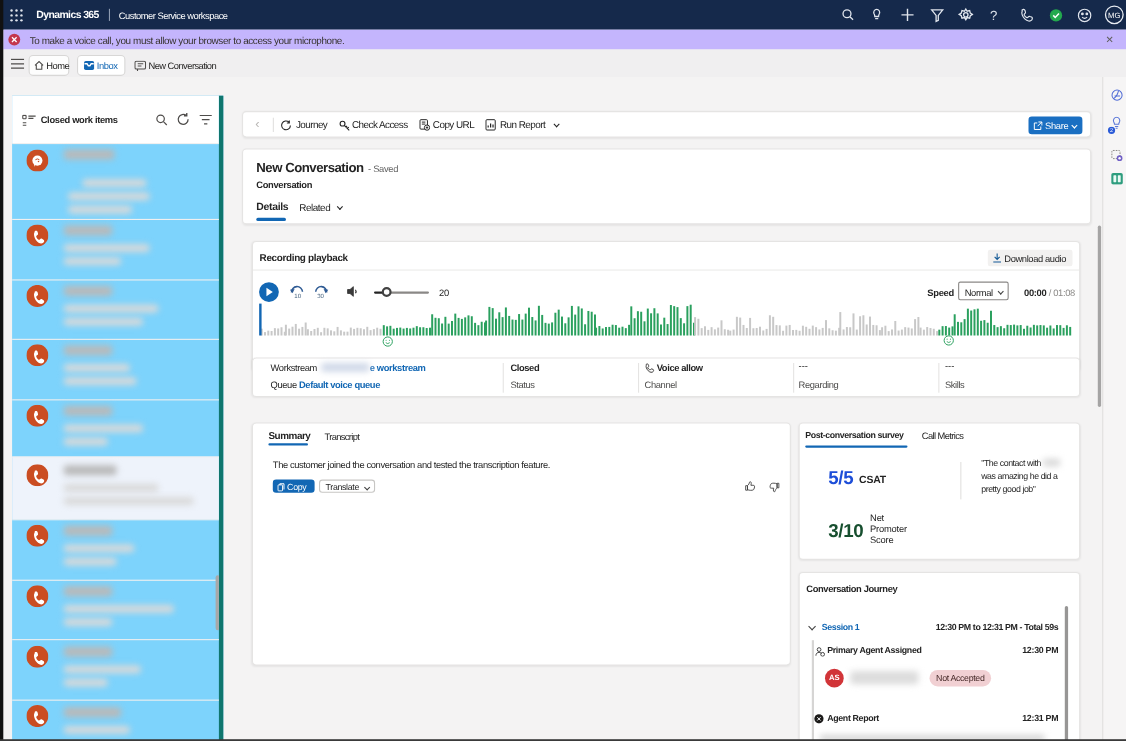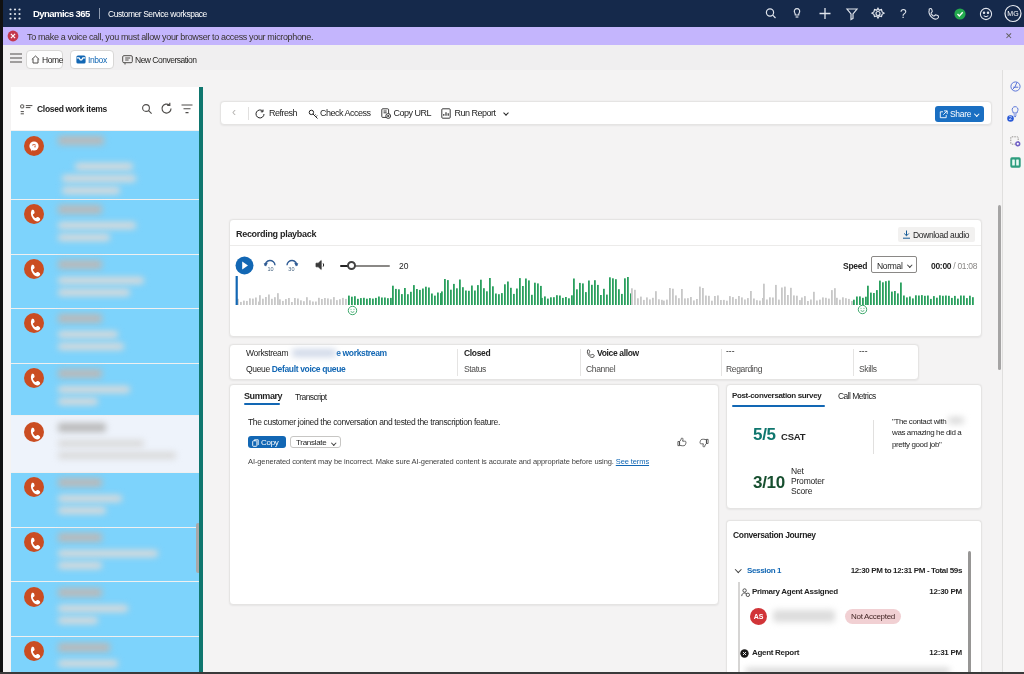--- a/index.html
+++ b/index.html
@@ -31,21 +31,21 @@
 
 #main { position:absolute; left:204px; top:70px; width:801px; height:604px; background:#f4f3f3; font-size:9px; color:#242424; }
 .card { position:absolute; background:#fff; border:1px solid #e5e4e3; border-radius:4px; box-shadow:0 0.6px 1.8px rgba(0,0,0,.06); }
 #robar { position:absolute; left:4px; top:8px; width:794px; height:18px; background:#ececeb; border-radius:2px; }
 #robar span { position:absolute; left:29px; top:4.5px; font-size:8.5px; color:#242424; letter-spacing:-0.4px; }
 #toolbar { left:16px; top:31px; width:772px; height:24px; }
 .tbtn { position:absolute; top:6px; font-size:9px; color:#242424; letter-spacing:-0.5px; }
 #sharebtn { position:absolute; left:714px; top:4px; width:49px; height:16px; background:#1a6fc2; border-radius:3px; color:#fff; font-size:8.5px; }
 #titlecard { left:16px; top:65px; width:772px; height:69px; }
 #reccard { left:25px; top:149px; width:753px; height:118px; }
-#wscard { left:25px; top:274px; width:690px; height:36px; }
+#wscard { left:25px; top:255px; width:753px; height:36px; }
 #sumcard { left:25px; top:314px; width:490px; height:221px; }
 #survcard { left:522px; top:314px; width:256px; height:125px; }
 #jrncard { left:522px; top:450px; width:256px; height:200px; border-bottom:none; border-bottom-left-radius:0; border-bottom-right-radius:0; }
 #mainscroll { position:absolute; left:794px; top:135px; width:3px; height:165px; background:#a5a4a4; border-radius:2px; }
 
 #rail { position:absolute; left:1002px; top:70px; width:22px; height:604px; background:#f6f5f5; border-left:1px solid #e0dfde; }
 
 .chev { display:inline-block; width:5px; height:5px; border-right:1.2px solid currentColor; border-bottom:1.2px solid currentColor; transform:rotate(45deg); }
 #lborder { position:absolute; left:0; top:0; width:3px; height:674px; background:#111; }
 #bborder { position:absolute; left:0; top:672px; width:1024px; height:2px; background:#3a3a3a; }
@@ -268,21 +268,21 @@
 </div>
 
 <div id="main">
 
 <div class="card" id="toolbar">
   <span class="tbtn" style="left:11px;color:#b8b6b4;font-size:12px;top:3px">‹</span>
   <div style="position:absolute;left:27px;top:5px;width:1px;height:13px;background:#e1e0df"></div>
   <svg style="position:absolute;left:34px;top:7px" width="10" height="10" viewBox="0 0 10 10">
         <path d="M 9 5 a 4 4 0 1 1 -1.3 -3 M 8 0.6 l 0 2.2 l -2.2 0" fill="none" stroke="#242424" stroke-width="1"></path>
       </svg>
-  <span class="tbtn" style="left:48px">Refresh</span>
+  <span class="tbtn" style="left:48px">Journey</span>
   <svg style="position:absolute;left:87px;top:7px" width="11" height="10" viewBox="0 0 11 10">
         <g fill="none" stroke="#242424" stroke-width="1">
           <circle cx="3.4" cy="3.4" r="2.2"></circle>
           <path d="M 5 5 L 9.5 9.5 M 7.8 7.8 l 1.3 -1.3 M 6.5 6.5 l 1 -1"></path>
         </g>
       </svg>
   <span class="tbtn" style="left:99px">Check Access</span>
   <svg style="position:absolute;left:160px;top:6px" width="10" height="11" viewBox="0 0 10 11">
         <g fill="none" stroke="#242424" stroke-width="0.9">
           <rect x="0.8" y="0.8" width="6.8" height="8.6" rx="0.9"></rect>
@@ -305,20 +305,28 @@
           <g fill="none" stroke="#fff" stroke-width="0.9">
             <path d="M 4 1.8 h -2.7 v 5.9 h 5.9 v -2.7"></path>
             <path d="M 5 0.9 h 3.2 v 3.2 M 8.1 0.9 L 4.3 4.7"></path>
           </g>
         </svg>
     <span style="position:absolute;left:15px;top:2.5px;letter-spacing:-0.3px">Share</span>
     <span class="chev" style="position:absolute;left:40px;top:5.5px;width:3.5px;height:3.5px"></span>
   </div>
 </div>
 
+<div class="card" id="titlecard">
+  <div style="position:absolute;left:12px;top:9px"><span style="font-size:12px;font-weight:bold;color:#242424;letter-spacing:-0.45px">New Conversation</span><span style="font-size:8.5px;color:#616161;letter-spacing:-0.3px"> &nbsp;- Saved</span></div>
+  <div style="position:absolute;left:12px;top:27px;font-size:8.5px;font-weight:bold;color:#242424;letter-spacing:-0.3px">Conversation</div>
+  <div style="position:absolute;left:12px;top:47px;font-size:9.5px;font-weight:bold;color:#242424;letter-spacing:-0.3px">Details</div>
+  <div style="position:absolute;left:12px;top:62px;width:27px;height:2.5px;background:#1267b4;border-radius:2px"></div>
+  <div style="position:absolute;left:51px;top:48px;font-size:9px;color:#242424;letter-spacing:-0.4px">Related</div>
+  <span class="chev" style="position:absolute;left:86px;top:50px;color:#242424;width:4px;height:4px"></span>
+</div>
 
 <div class="card" id="reccard">
   <div style="position:absolute;left:6px;top:9px;font-size:9px;font-weight:bold;color:#242424;letter-spacing:-0.3px">Recording playback</div>
   <div style="position:absolute;left:0;top:25px;width:751px;height:1px;background:#ecebea"></div>
   <div style="position:absolute;left:668px;top:7px;width:77px;height:15px;background:#f2f1f0;border-radius:2px;white-space:nowrap">
     <svg style="position:absolute;left:4px;top:3px" width="9" height="9" viewBox="0 0 9 9">
           <g stroke="#135995" fill="none" stroke-width="1">
             <path d="M 4.5 0.5 v 5 M 2.2 3.5 l 2.3 2.3 l 2.3 -2.3 M 1 8.2 h 7"></path>
           </g>
         </svg>
@@ -658,28 +666,27 @@
   <div style="position:absolute;left:60px;top:51px;width:51px;height:12px;border:1px solid #c7c6c4;border-radius:3px;background:#fff">
     <span style="position:absolute;left:5px;top:1px;font-size:8px;color:#242424;letter-spacing:-0.3px">Translate</span>
     <span class="chev" style="position:absolute;left:41px;top:3.5px;width:3.5px;height:3.5px;color:#424242"></span>
   </div>
   <svg style="position:absolute;left:447px;top:52px" width="10" height="10" viewBox="0 0 11 11">
         <path d="M 1 5 h 1.8 v 4.5 H 1 z M 2.8 9 c 2 0.8 4.6 0.8 5.8 0.2 c 0.8 -0.5 1.5 -3.2 1.2 -4 c -0.2 -0.5 -0.8 -0.6 -1.6 -0.6 h -2 c 0.4 -1.2 0.5 -2.4 0.1 -3.1 c -0.4 -0.7 -1.3 -0.6 -1.5 0.1 c -0.2 0.9 -0.8 2.6 -2 3.4 z" fill="none" stroke="#424242" stroke-width="0.9"></path>
       </svg>
   <svg style="position:absolute;left:469px;top:53px;transform:rotate(180deg)" width="10" height="10" viewBox="0 0 11 11">
         <path d="M 1 5 h 1.8 v 4.5 H 1 z M 2.8 9 c 2 0.8 4.6 0.8 5.8 0.2 c 0.8 -0.5 1.5 -3.2 1.2 -4 c -0.2 -0.5 -0.8 -0.6 -1.6 -0.6 h -2 c 0.4 -1.2 0.5 -2.4 0.1 -3.1 c -0.4 -0.7 -1.3 -0.6 -1.5 0.1 c -0.2 0.9 -0.8 2.6 -2 3.4 z" fill="none" stroke="#424242" stroke-width="0.9"></path>
       </svg>
-  <div style="position:absolute;left:18px;top:72px;font-size:7.5px;color:#424242;letter-spacing:-0.1px;white-space:nowrap">AI-generated content may be incorrect. Make sure AI-generated content is accurate and appropriate before using. <span style="color:#1267b4;text-decoration:underline">See terms</span></div>
 </div>
 
 <div class="card" id="survcard">
   <div style="position:absolute;left:5px;top:6px;font-size:8px;font-weight:bold;color:#242424;letter-spacing:-0.35px">Post-conversation survey</div>
   <div style="position:absolute;left:5px;top:19.5px;width:93px;height:2.5px;background:#1267b4;border-radius:2px"></div>
   <div style="position:absolute;left:111px;top:6px;font-size:8.5px;color:#242424;letter-spacing:-0.55px">Call Metrics</div>
-  <div style="position:absolute;left:26px;top:40px;font-size:17px;font-weight:bold;color:#0f766e;letter-spacing:-0.3px">5/5</div>
+  <div style="position:absolute;left:26px;top:40px;font-size:17px;font-weight:bold;color:#1d4ed8;letter-spacing:-0.3px">5/5</div>
   <div style="position:absolute;left:54px;top:46px;font-size:9.5px;font-weight:bold;color:#242424;letter-spacing:-0.2px">CSAT</div>
   <div style="position:absolute;left:146px;top:35px;width:1px;height:34px;background:#e1e0df"></div>
   <div style="position:absolute;left:165px;top:31px;font-size:8px;color:#242424;line-height:11.3px;letter-spacing:-0.4px">"The contact with <span class="blr" style="position:relative;display:inline-block;width:16px;height:7px;background:#d9d9d9"></span><br>was amazing he did a<br>pretty good job"</div>
   <div style="position:absolute;left:26px;top:88px;font-size:17px;font-weight:bold;color:#174f2f;letter-spacing:-0.3px">3/10</div>
   <div style="position:absolute;left:64px;top:81px;font-size:8.5px;font-weight:normal;color:#242424;line-height:10px;letter-spacing:-0.2px">Net<br>Promoter<br>Score</div>
 </div>
 
 <div class="card" id="jrncard">
   <div style="position:absolute;left:6px;top:9px;font-size:8.5px;font-weight:bold;color:#242424;letter-spacing:-0.35px">Conversation Journey</div>
   <span class="chev" style="position:absolute;left:9px;top:46px;color:#424242;width:4.5px;height:4.5px"></span>

